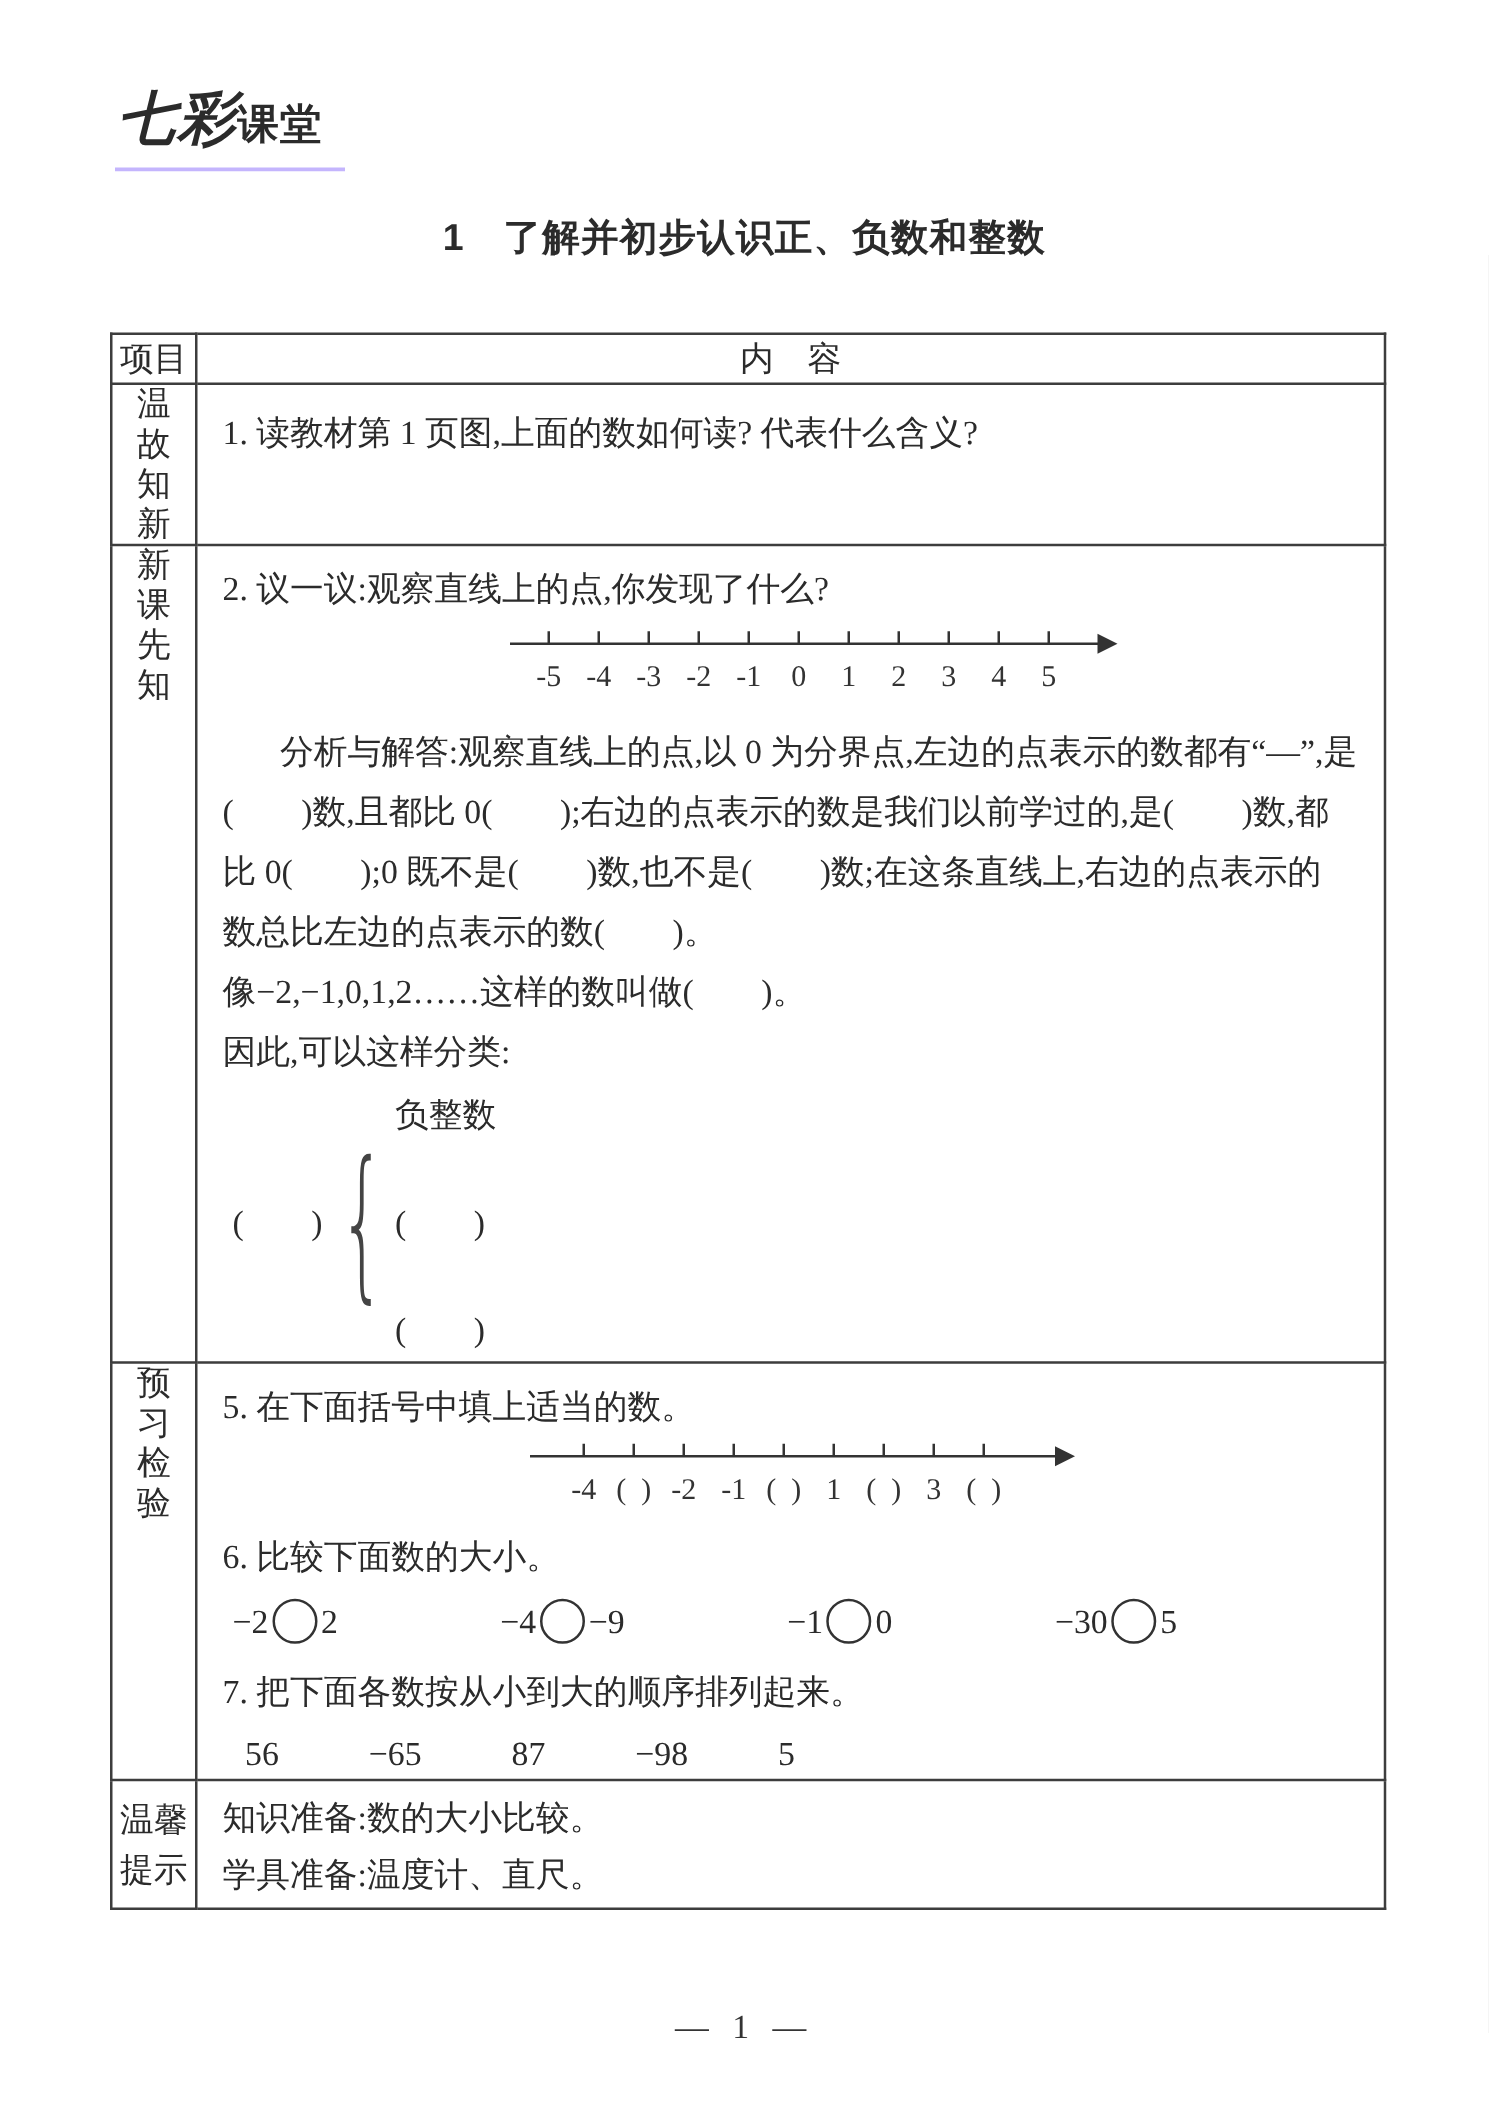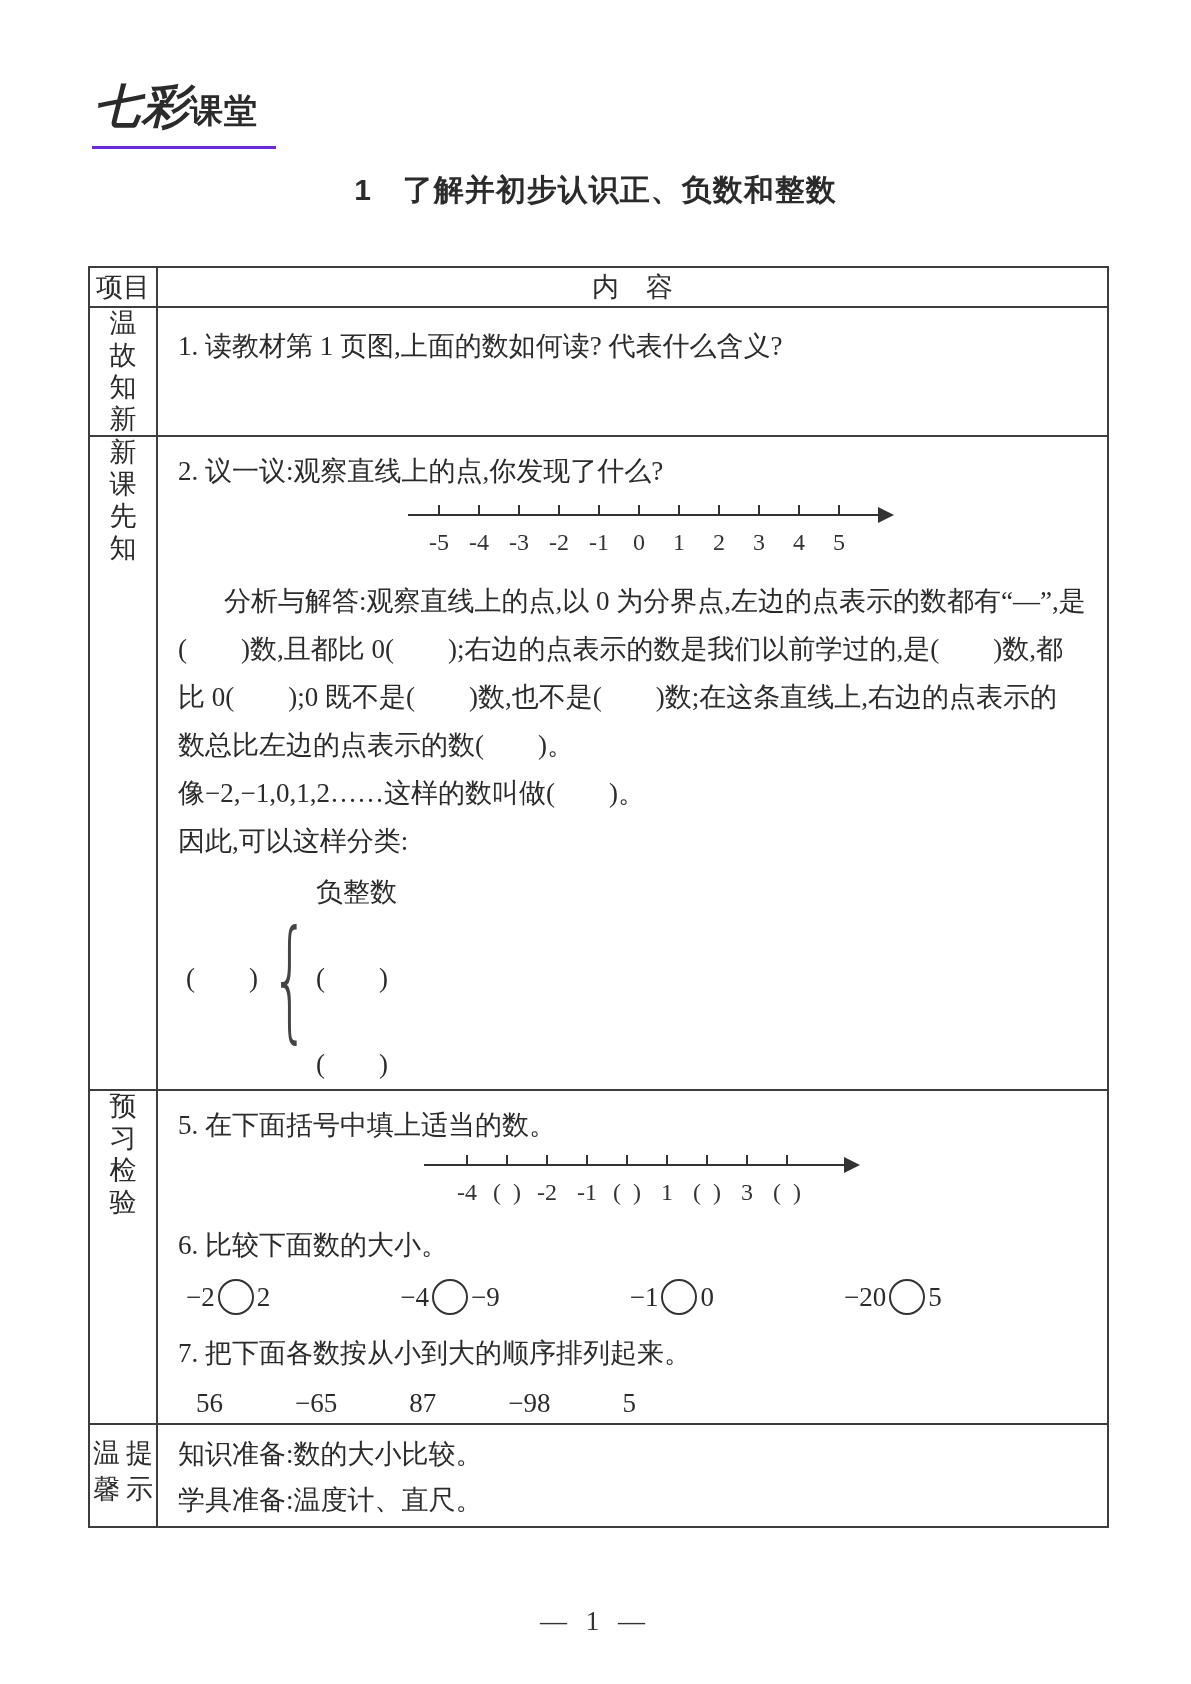--- a/index.html
+++ b/index.html
@@ -4,21 +4,21 @@
 <style>
   * { margin:0; padding:0; box-sizing:border-box; }
   html,body { background:#e8e8e8; }
   .page {
     position:relative; width:1191px; height:1684px; margin:0 auto;
     background:#ffffff; color:#2b2b2b;
     font-family:"Liberation Serif", serif;
     overflow:hidden;
   }
   
-  .logo { position:absolute; left:92px; top:76px; border-bottom:3px solid #6d28d9; padding:0 18px 8px 2px; }
+  .logo { position:absolute; left:92px; top:64px; border-bottom:3px solid #c4b5fd; padding:0 18px 8px 2px; }
   .logo-cal { font-family:"DejaVu Serif", serif; font-style:italic; font-weight:bold; font-size:46px; letter-spacing:2px; }
   .logo-suffix { font-family:"Liberation Sans", sans-serif; font-weight:bold; font-size:33px; letter-spacing:1px; }
   
   .chapter-title { position:absolute; top:94px; left:0; width:100%; text-align:center;
     font-size:32px; font-weight:bold; letter-spacing:3px; }
   .lesson-title { position:absolute; top:170px; left:0; width:100%; text-align:center;
     font-family:"Liberation Sans", sans-serif; font-size:30px; font-weight:bold; letter-spacing:1px; }
   
   table.ws { position:absolute; left:88px; top:266px; width:1021px;
     border-collapse:collapse; table-layout:fixed; }
@@ -55,21 +55,21 @@
     line-height:1; transform:scaleX(0.45); margin:0 -16px 0 -10px; color:#444; }
   .c-items { display:flex; flex-direction:column;gap:36px; }
   .c-items span { line-height:40px; margin:5px 0; white-space:pre; }
   
   .comparisons { display:flex; gap:130px; margin:6px 0 0 8px; height:44px; align-items:center; }
   .cmp { display:flex; align-items:center; white-space:pre; }
   .cmp-circle { width:36px; height:36px; border:2px solid #333; border-radius:50%;
     display:inline-block; margin:0 3px; }
   .sortnums { display:flex; gap:72px; margin:6px 0 0 18px; line-height:40px; }
   
-  .tips-label { display:flex; flex-direction:row; justify-content:space-around; height:100%; padding:10px 0;border-radius:17px; }
+  .tips-label { display:flex; flex-direction:column; justify-content:space-around; height:100%; padding:10px 0;border-radius:17px; }
   
   .page-number { position:absolute; top:1606px; left:0; width:100%; text-align:center;
     font-size:27px; color:#333; letter-spacing:6px; }
   
   .mt14 { margin-top:14px; } .mt10 { margin-top:10px; }
   .mt8 { margin-top:8px; } .mt6 { margin-top:6px;margin-left:46px; } .mt4 { margin-top:4px; }
   .lh44 { line-height:44px;font-family:Liberation Serif, serif; }
   .indent { margin-left:30px; }
 </style>
 </head>
@@ -187,21 +187,21 @@
           <span class="nl-label" style="left:323px">3</span>
           <span class="nl-label" style="left:363px">(  )</span>
         </div>
 
         <p class="tline lh44 mt8">6. 比较下面数的大小。</p>
 
         <div class="comparisons">
           <span class="cmp"><span>−2</span><span class="cmp-circle"></span><span>2</span></span>
           <span class="cmp"><span>−4</span><span class="cmp-circle"></span><span>−9</span></span>
           <span class="cmp"><span>−1</span><span class="cmp-circle"></span><span>0</span></span>
-          <span class="cmp"><span>−20</span><span class="cmp-circle"></span><span>5</span></span>
+          <span class="cmp"><span>−30</span><span class="cmp-circle"></span><span>5</span></span>
         </div>
 
         <p class="tline lh44 mt10">7. 把下面各数按从小到大的顺序排列起来。</p>
 
         <div class="sortnums">
           <span>56</span>
           <span>−65</span>
           <span>87</span>
           <span>−98</span>
           <span>5</span>

